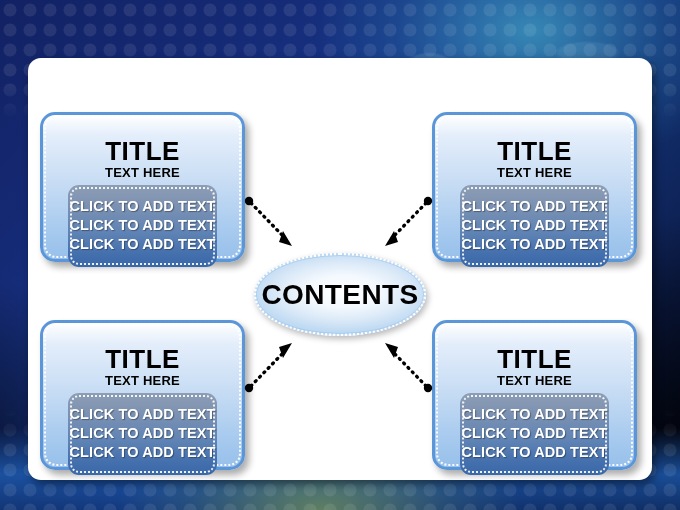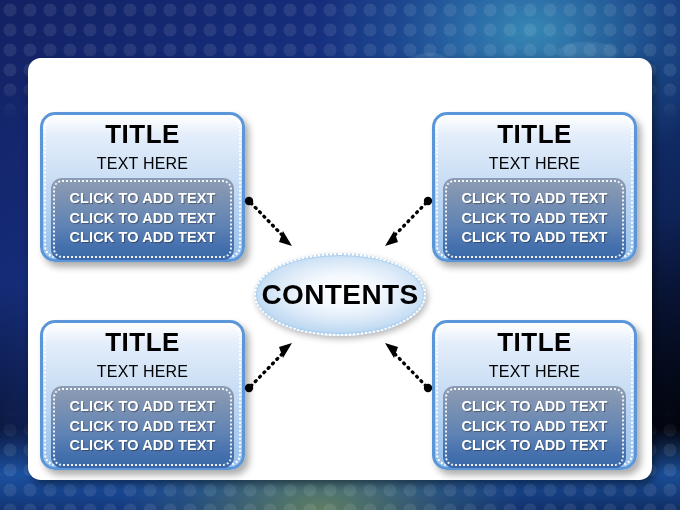--- a/index.html
+++ b/index.html
@@ -49,36 +49,36 @@
     background:#fff; border-radius:13px;
     box-shadow:3px 4px 9px rgba(0,0,0,.45);
   }
 
   
   .qbox{
     position:absolute; width:205px; height:150px;
     border:3px solid #5a96d8; border-radius:15px;
     background:linear-gradient(to bottom, #ffffff 0%, #e4eefb 14%, #c8ddf4 46%, #a9cbef 78%, #97c0ea 100%);
     box-shadow:4px 5px 7px rgba(0,0,0,.33);
-    padding:2px;
+    padding:19px;
   }
   .qbox::before{ 
     content:""; position:absolute; inset:1px;
     border:2px dotted rgba(255,255,255,.95);
     border-radius:12px; pointer-events:none;
   }
   .qbox-head{ position:relative; text-align:center; padding-top:4px; }
   .qbox-title{
     font-size:26px; font-weight:bold; color:#000;
     letter-spacing:.5px; line-height:1.02;
     font-family:"Liberation Sans", sans-serif;
   }
   .qbox-sub{
-    font-size:16px; font-weight:normal; color:#000;
-    letter-spacing:.2px; line-height:1.25; margin-top:6px;
+    font-size:13px; font-weight:bold; color:#000;
+    letter-spacing:.2px; line-height:1.25; margin-top:0;
   }
   .qbox-inner{
     position:relative; margin:4px 6px 0 6px; height:82px;
     border-radius:11px;
     background:linear-gradient(to bottom, #8d9db4 0%, #7e93b2 22%, #5f83b4 58%, #436fad 85%, #3a68a8 100%);
     display:flex; flex-direction:column; align-items:center; justify-content:center;
   }
   .qbox-inner::before{
     content:""; position:absolute; inset:2px;
     border:2px dotted rgba(255,255,255,.9);

